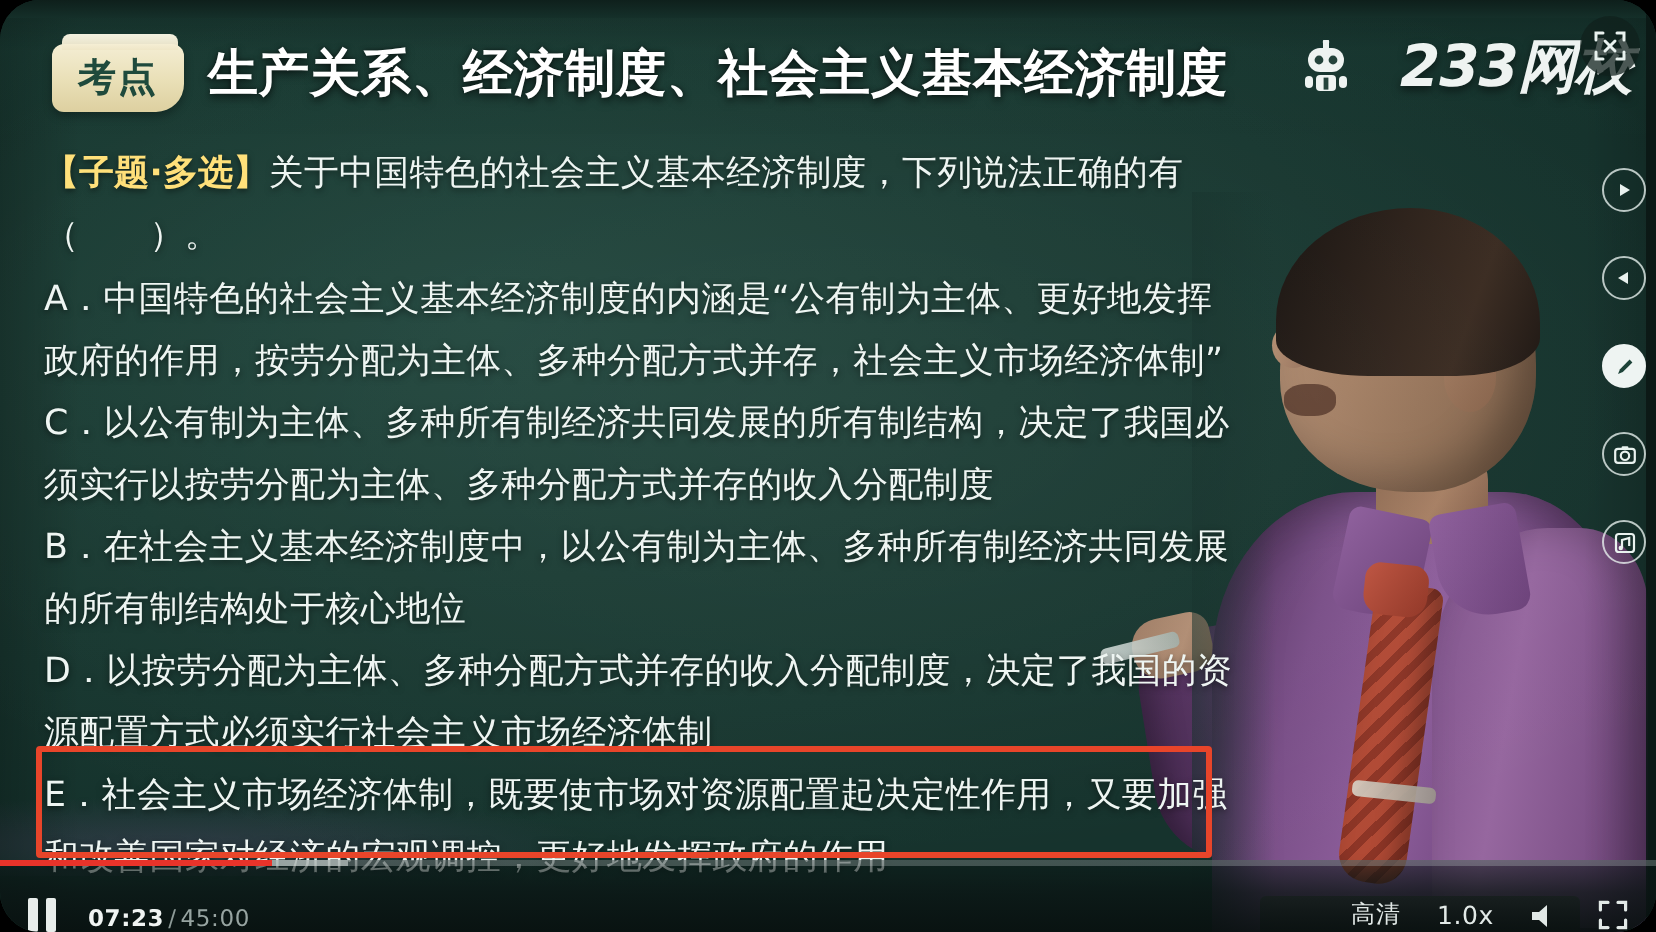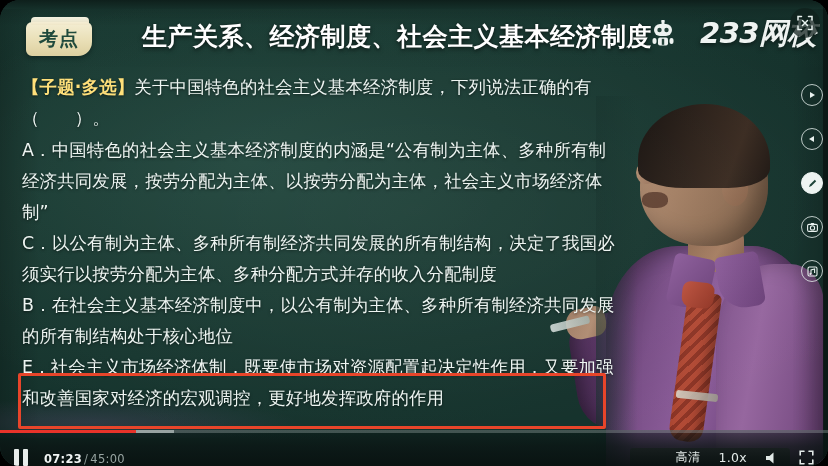--- a/index.html
+++ b/index.html
@@ -170,21 +170,20 @@
     width: 58px; height: 8px;
     background: linear-gradient(to bottom, #fffbea, #efe6c7);
     border-radius: 4px 4px 0 0; opacity: .95;
   }
   .header-title {
     position: absolute; left: 104px; top: 20px;
     font-size: 25px; font-weight: bold; color: #ffffff;
     letter-spacing: .5px;
     text-shadow: 0 2px 4px rgba(0,0,0,.55), 0 0 2px rgba(0,0,0,.5);
     white-space: nowrap;
-    margin-left: 38px;
   }
 
   
   .brand {
     position: absolute; right: 12px; top: 14px;
     display: flex; align-items: center; gap: 24px;
   }
   .brand-robot {
     width: 26px; height: 28px; position: relative; flex: none;
   }
@@ -353,23 +352,24 @@
           <path d="M16 12 V15.5 H12.5"></path>
             <path d="M5.5 15.5 H2 V12"></path>
           <path d="M6.5 6.5 L11.5 11.5"></path>
             <path d="M11.5 6.5 L6.5 11.5"></path>
         </g>
       </svg>
     </div>
 
     <div class="question-area">
       <p class="q-stem"><span class="q-tag">【子题·多选】</span><span>关于中国特色的社会主义基本经济制度，下列说法正确的有（　　）。</span></p>
-      <p class="q-opt">A．中国特色的社会主义基本经济制度的内涵是“公有制为主体、多种所有制经济共同发展，按劳分配为主体、以按劳分配为主体，社会主义市场经济体制”</p>
+      <p class="q-opt">A．中国特色的社会主义基本经济制度的内涵是“公有制为主体、更好地发挥政府的作用，按劳分配为主体、多种分配方式并存，社会主义市场经济体制”</p>
       <p class="q-opt">C．以公有制为主体、多种所有制经济共同发展的所有制结构，决定了我国必须实行以按劳分配为主体、多种分配方式并存的收入分配制度</p>
       <p class="q-opt">B．在社会主义基本经济制度中，以公有制为主体、多种所有制经济共同发展的所有制结构处于核心地位</p>
+      <p class="q-opt">D．以按劳分配为主体、多种分配方式并存的收入分配制度，决定了我国的资源配置方式必须实行社会主义市场经济体制</p>
       <p class="q-opt highlighted">E．社会主义市场经济体制，既要使市场对资源配置起决定性作用，又要加强和改善国家对经济的宏观调控，更好地发挥政府的作用</p>
     </div>
 
     <div class="red-box"></div>
 
     <div class="tool-rail">
       <div class="tool-btn">
         <svg width="10" height="10" viewBox="0 0 10 10">
             <polygon points="3,2 8,5 3,8" fill="currentColor"></polygon>
           </svg>

